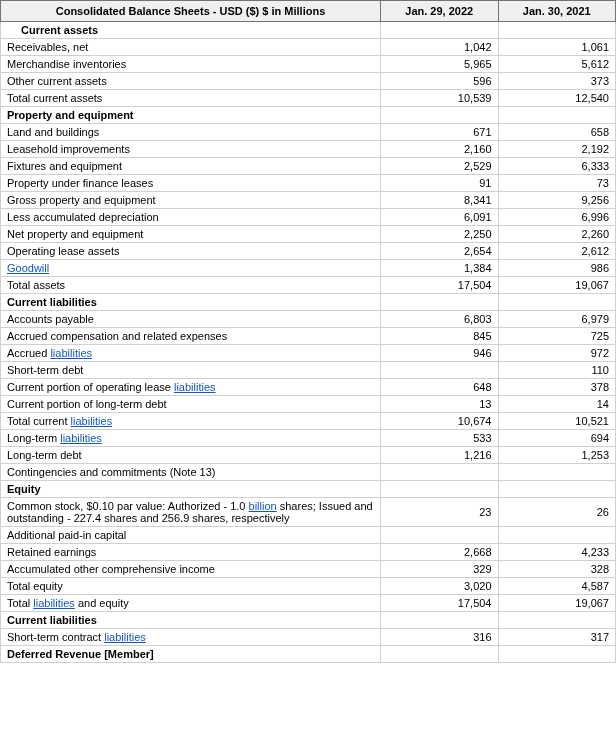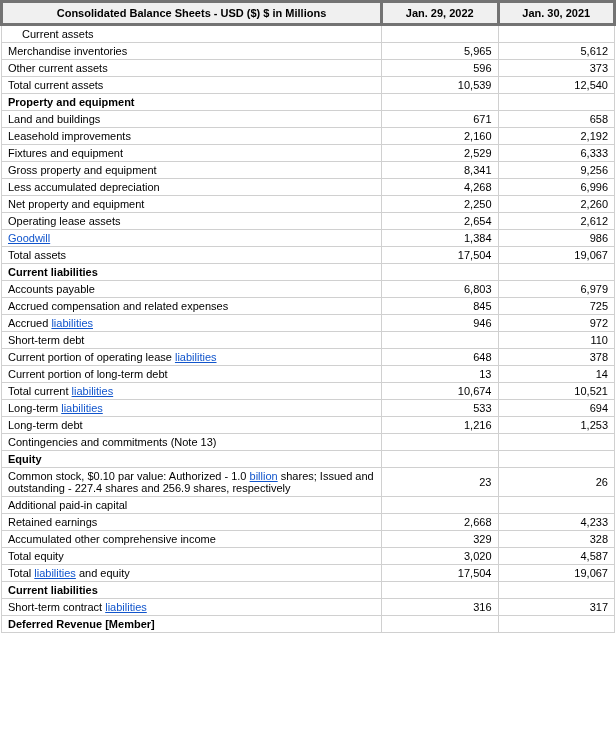--- a/index.html
+++ b/index.html
@@ -13,21 +13,21 @@
     .table-container {
       width: 616px;
       overflow-x: hidden;
     }
     table {
       width: 100%;
       border-collapse: collapse;
     }
     thead tr th {
       background: #f0f0f0;
-      border: 3px solid #737373;
+      border: 1px solid #737373;
       padding: 4px 6px;
       text-align: center;
       font-weight: bold;
       font-size: 11px;
     }
     thead tr th.header-main {
       text-align: center;
     }
     thead tr th.header-date {
       white-space: nowrap;
@@ -62,23 +62,28 @@
   <table>
     <thead>
       <tr>
         <th class="header-main">Consolidated Balance Sheets - USD ($) $ in Millions</th>
         <th class="header-date">Jan. 29, 2022</th>
         <th class="header-date">Jan. 30, 2021</th>
       </tr>
     </thead>
     <tbody id="table-body">
     <tr class="section-header">
-          <td class="label-col" style="font-weight: normal; padding-left: 20px;">Current assets</td>
-          <td class="val-col"></td>
-          <td class="val-col"></td>
+          <td class="label-col" style="font-weight: bold; padding-left: 20px;">Current assets</td>
+          <td class="val-col"></td>
+          <td class="val-col"></td>
+        </tr>
+        <tr>
+          <td class="label-col">Receivables, net</td>
+          <td class="val-col">1,042</td>
+          <td class="val-col">1,061</td>
         </tr>
         <tr>
           <td class="label-col">Merchandise inventories</td>
           <td class="val-col">5,965</td>
           <td class="val-col">5,612</td>
         </tr>
         <tr>
           <td class="label-col">Other current assets</td>
           <td class="val-col">596</td>
           <td class="val-col">373</td>
@@ -102,27 +107,32 @@
           <td class="label-col">Leasehold improvements</td>
           <td class="val-col">2,160</td>
           <td class="val-col">2,192</td>
         </tr>
         <tr>
           <td class="label-col">Fixtures and equipment</td>
           <td class="val-col">2,529</td>
           <td class="val-col">6,333</td>
         </tr>
         <tr>
+          <td class="label-col">Property under finance leases</td>
+          <td class="val-col">91</td>
+          <td class="val-col">73</td>
+        </tr>
+        <tr>
           <td class="label-col">Gross property and equipment</td>
           <td class="val-col">8,341</td>
           <td class="val-col">9,256</td>
         </tr>
         <tr>
           <td class="label-col">Less accumulated depreciation</td>
-          <td class="val-col">4,268</td>
+          <td class="val-col">6,091</td>
           <td class="val-col">6,996</td>
         </tr>
         <tr>
           <td class="label-col">Net property and equipment</td>
           <td class="val-col">2,250</td>
           <td class="val-col">2,260</td>
         </tr>
         <tr>
           <td class="label-col">Operating lease assets</td>
           <td class="val-col">2,654</td>

